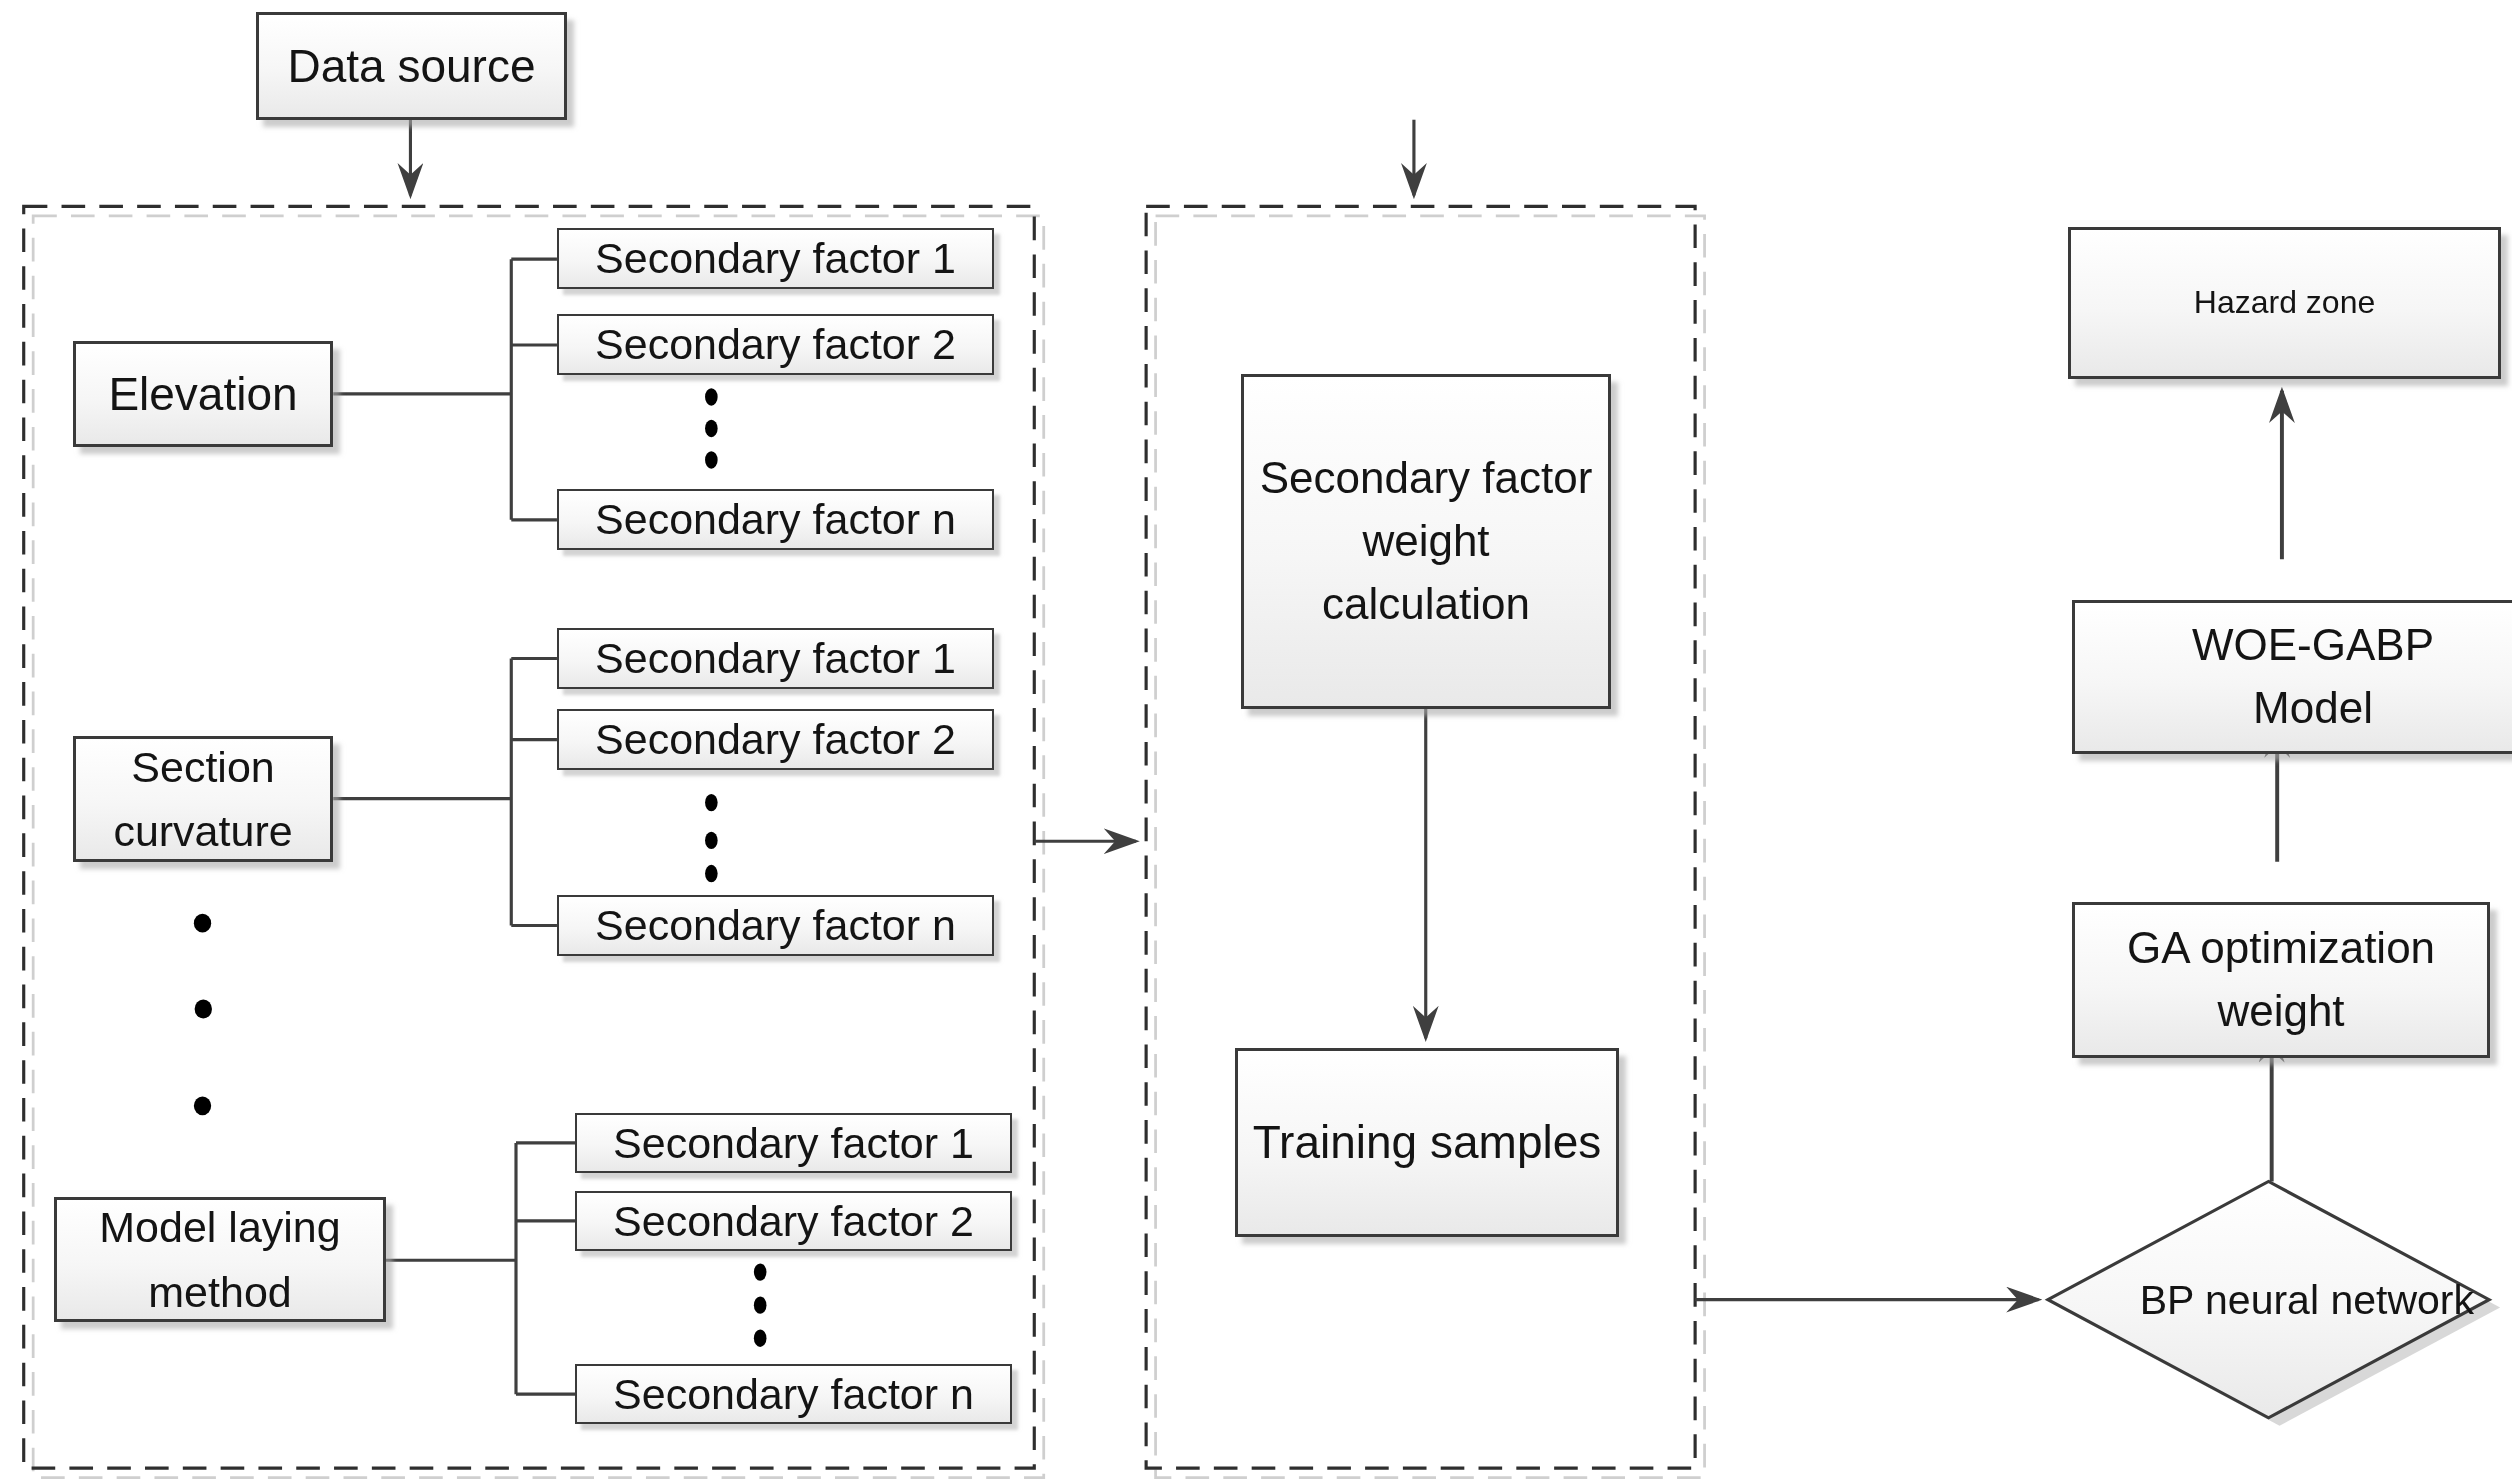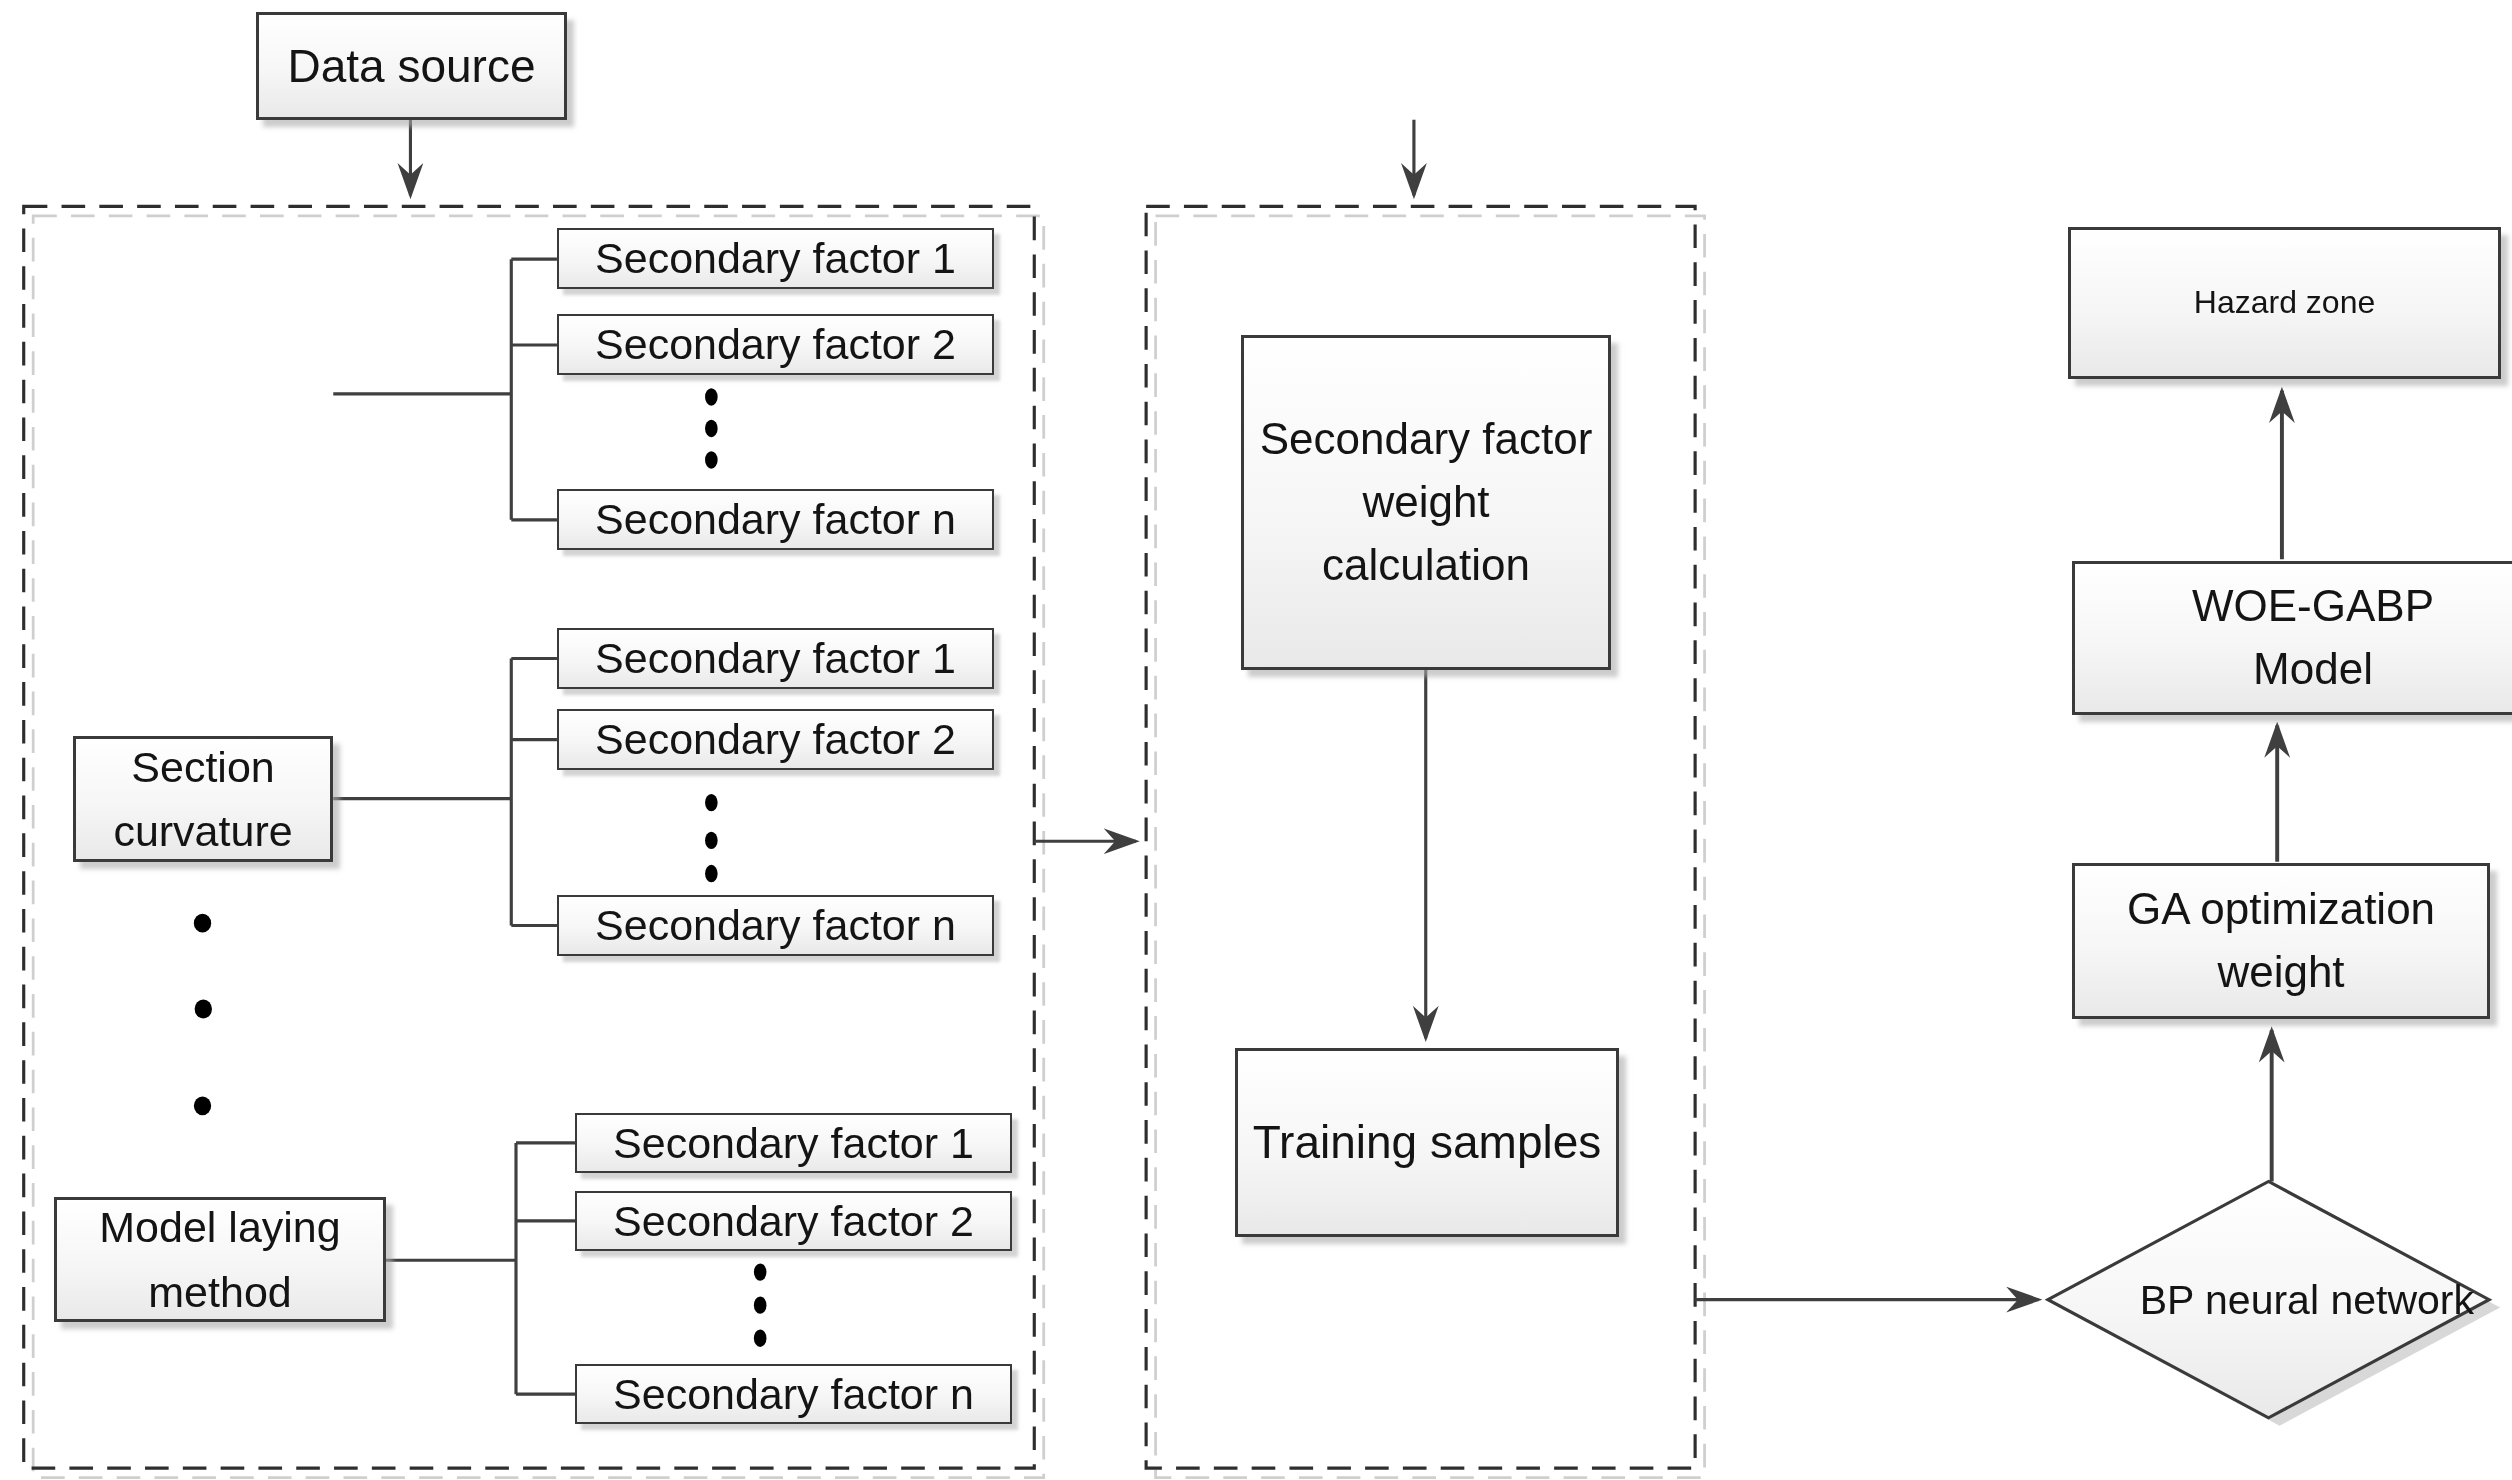--- a/index.html
+++ b/index.html
@@ -21,21 +21,21 @@
     text-align:center;line-height:1.18;
   }
   .node.small{
     border-width:2.4px;
     box-shadow:5.5px 6.3px 3.2px rgba(175,175,175,0.55);
   }
   .node.plain{
     border:none;background:none;box-shadow:none;z-index:3;align-items:flex-end;
   }
   .lh-wide{line-height:1.5;align-items:center;}
-  .lh-mid{line-height:1.43;}
+  .lh-mid{line-height:1.43;margin-top:39px;}
 </style>
 </head>
 <body>
 
 <div id="canvas">
 
   <svg id="wires" width="2512" height="1480" viewBox="0 0 3189 1879">
     <defs>
       <marker id="ah" viewBox="0 0 14 10" refX="12.5" refY="5" markerWidth="46" markerHeight="33" markerUnits="userSpaceOnUse" orient="auto">
         <path d="M0,0 L14,5 L0,10 L4.5,5 Z" fill="#3f3f3f"></path>
@@ -94,20 +94,23 @@
         <ellipse cx="258" cy="1281" rx="11" ry="12"></ellipse>
         <ellipse cx="257" cy="1404" rx="11" ry="12"></ellipse>
     </g>
   </svg>
 
   <div class="node" style="left:256px;top:11.8px;width:311px;height:108px;font-size:46px">
     <span>Data source</span>
   </div>
 
 
+  <div class="node" style="left:73px;top:341px;width:260px;height:106px;font-size:46px">
+    <span>Elevation</span>
+  </div>
   <div class="node small" style="left:557px;top:228px;width:437px;height:61px;font-size:43px">
     <span>Secondary factor 1</span>
   </div>
   <div class="node small" style="left:557px;top:314px;width:437px;height:61px;font-size:43px">
     <span>Secondary factor 2</span>
   </div>
   <div class="node small" style="left:557px;top:489px;width:437px;height:61px;font-size:43px">
     <span>Secondary factor n</span>
   </div>
 

